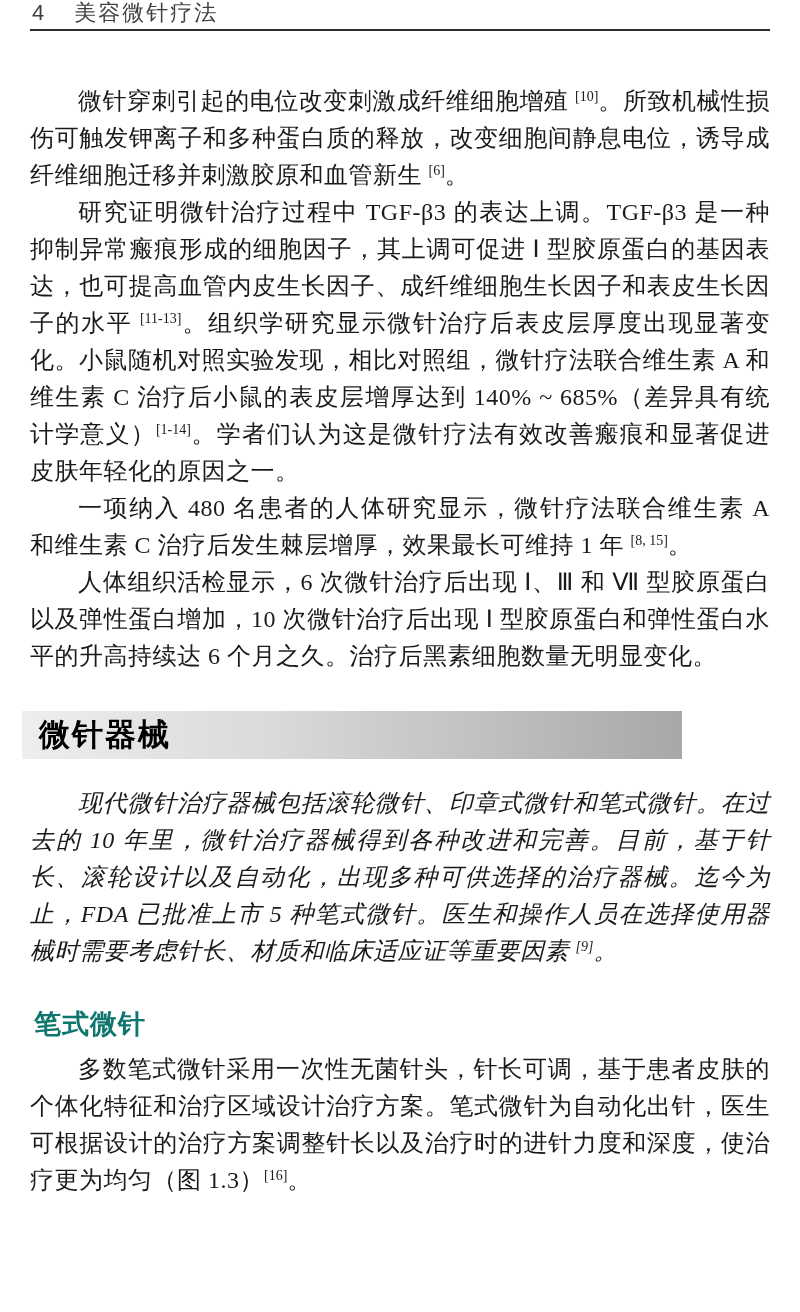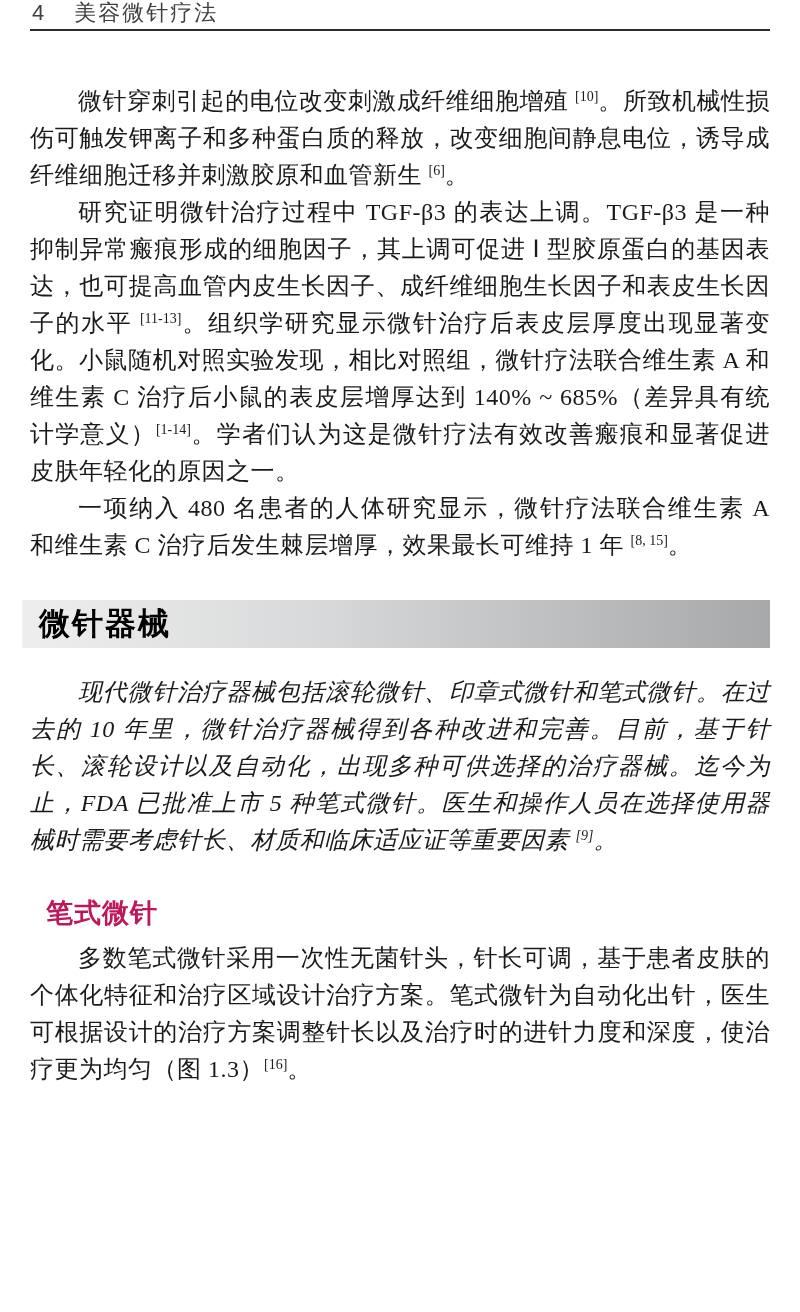--- a/index.html
+++ b/index.html
@@ -53,61 +53,62 @@
     top: -0.55em;
     letter-spacing: 0;
   }
   .intro-block  { margin-top: 52px; }
   .device-block { margin-top: 26px; font-style: italic; }
   .pen-block    { margin-top: 9px; }
 
   
   .section-bar {
     box-sizing: border-box;
-    width: 748px;
+    width: 660px;
     height: 48px;
     margin: 36px 0 0 -8px;
     padding-left: 17px;
     background: linear-gradient(90deg, #eeeeee 0%, #d9dadb 38%, #a6a8aa 100%);
     display: flex;
     align-items: center;
   }
   .section-bar .section-title {
     font-family: "Liberation Sans", sans-serif;
     font-weight: bold;
     font-size: 31px;
     color: #000000;
     letter-spacing: 2px;
   }
 
   
   .subsection {
-    margin: 36px 0 0 16px;
+    margin: 36px 0 0 4px;
     font-size: 27px;
     line-height: 36px;
     font-weight: bold;
-    color: #be185d;
+    color: #0f766e;
     font-family: "Liberation Serif", serif;
     letter-spacing: 1px;
   }
 </style>
 </head>
 <body>
 
 <div class="page">
 
   <div class="page-header">
     <span class="page-num">4</span>
     <span class="book-title">美容微针疗法</span>
   </div>
 
   <div class="body-text intro-block">
       <p class="para">微针穿刺引起的电位改变刺激成纤维细胞增殖 <sup>[10]</sup>。所致机械性损伤可触发钾离子和多种蛋白质的释放，改变细胞间静息电位，诱导成纤维细胞迁移并刺激胶原和血管新生 <sup>[6]</sup>。</p>
       <p class="para">研究证明微针治疗过程中 TGF-β3 的表达上调。TGF-β3 是一种抑制异常瘢痕形成的细胞因子，其上调可促进 Ⅰ 型胶原蛋白的基因表达，也可提高血管内皮生长因子、成纤维细胞生长因子和表皮生长因子的水平 <sup>[11-13]</sup>。组织学研究显示微针治疗后表皮层厚度出现显著变化。小鼠随机对照实验发现，相比对照组，微针疗法联合维生素 A 和维生素 C 治疗后小鼠的表皮层增厚达到 140% ~ 685%（差异具有统计学意义）<sup>[1-14]</sup>。学者们认为这是微针疗法有效改善瘢痕和显著促进皮肤年轻化的原因之一。</p>
       <p class="para">一项纳入 480 名患者的人体研究显示，微针疗法联合维生素 A 和维生素 C 治疗后发生棘层增厚，效果最长可维持 1 年 <sup>[8, 15]</sup>。</p>
+      <p class="para">人体组织活检显示，6 次微针治疗后出现 Ⅰ、Ⅲ 和 Ⅶ 型胶原蛋白以及弹性蛋白增加，10 次微针治疗后出现 Ⅰ 型胶原蛋白和弹性蛋白水平的升高持续达 6 个月之久。治疗后黑素细胞数量无明显变化。</p>
     </div>
 
   <div class="section-bar">
     <span class="section-title">微针器械</span>
   </div>
 
   <div class="body-text device-block">
       <p class="para">现代微针治疗器械包括滚轮微针、印章式微针和笔式微针。在过去的 10 年里，微针治疗器械得到各种改进和完善。目前，基于针长、滚轮设计以及自动化，出现多种可供选择的治疗器械。迄今为止，FDA 已批准上市 5 种笔式微针。医生和操作人员在选择使用器械时需要考虑针长、材质和临床适应证等重要因素 <sup>[9]</sup>。</p>
     </div>
 

